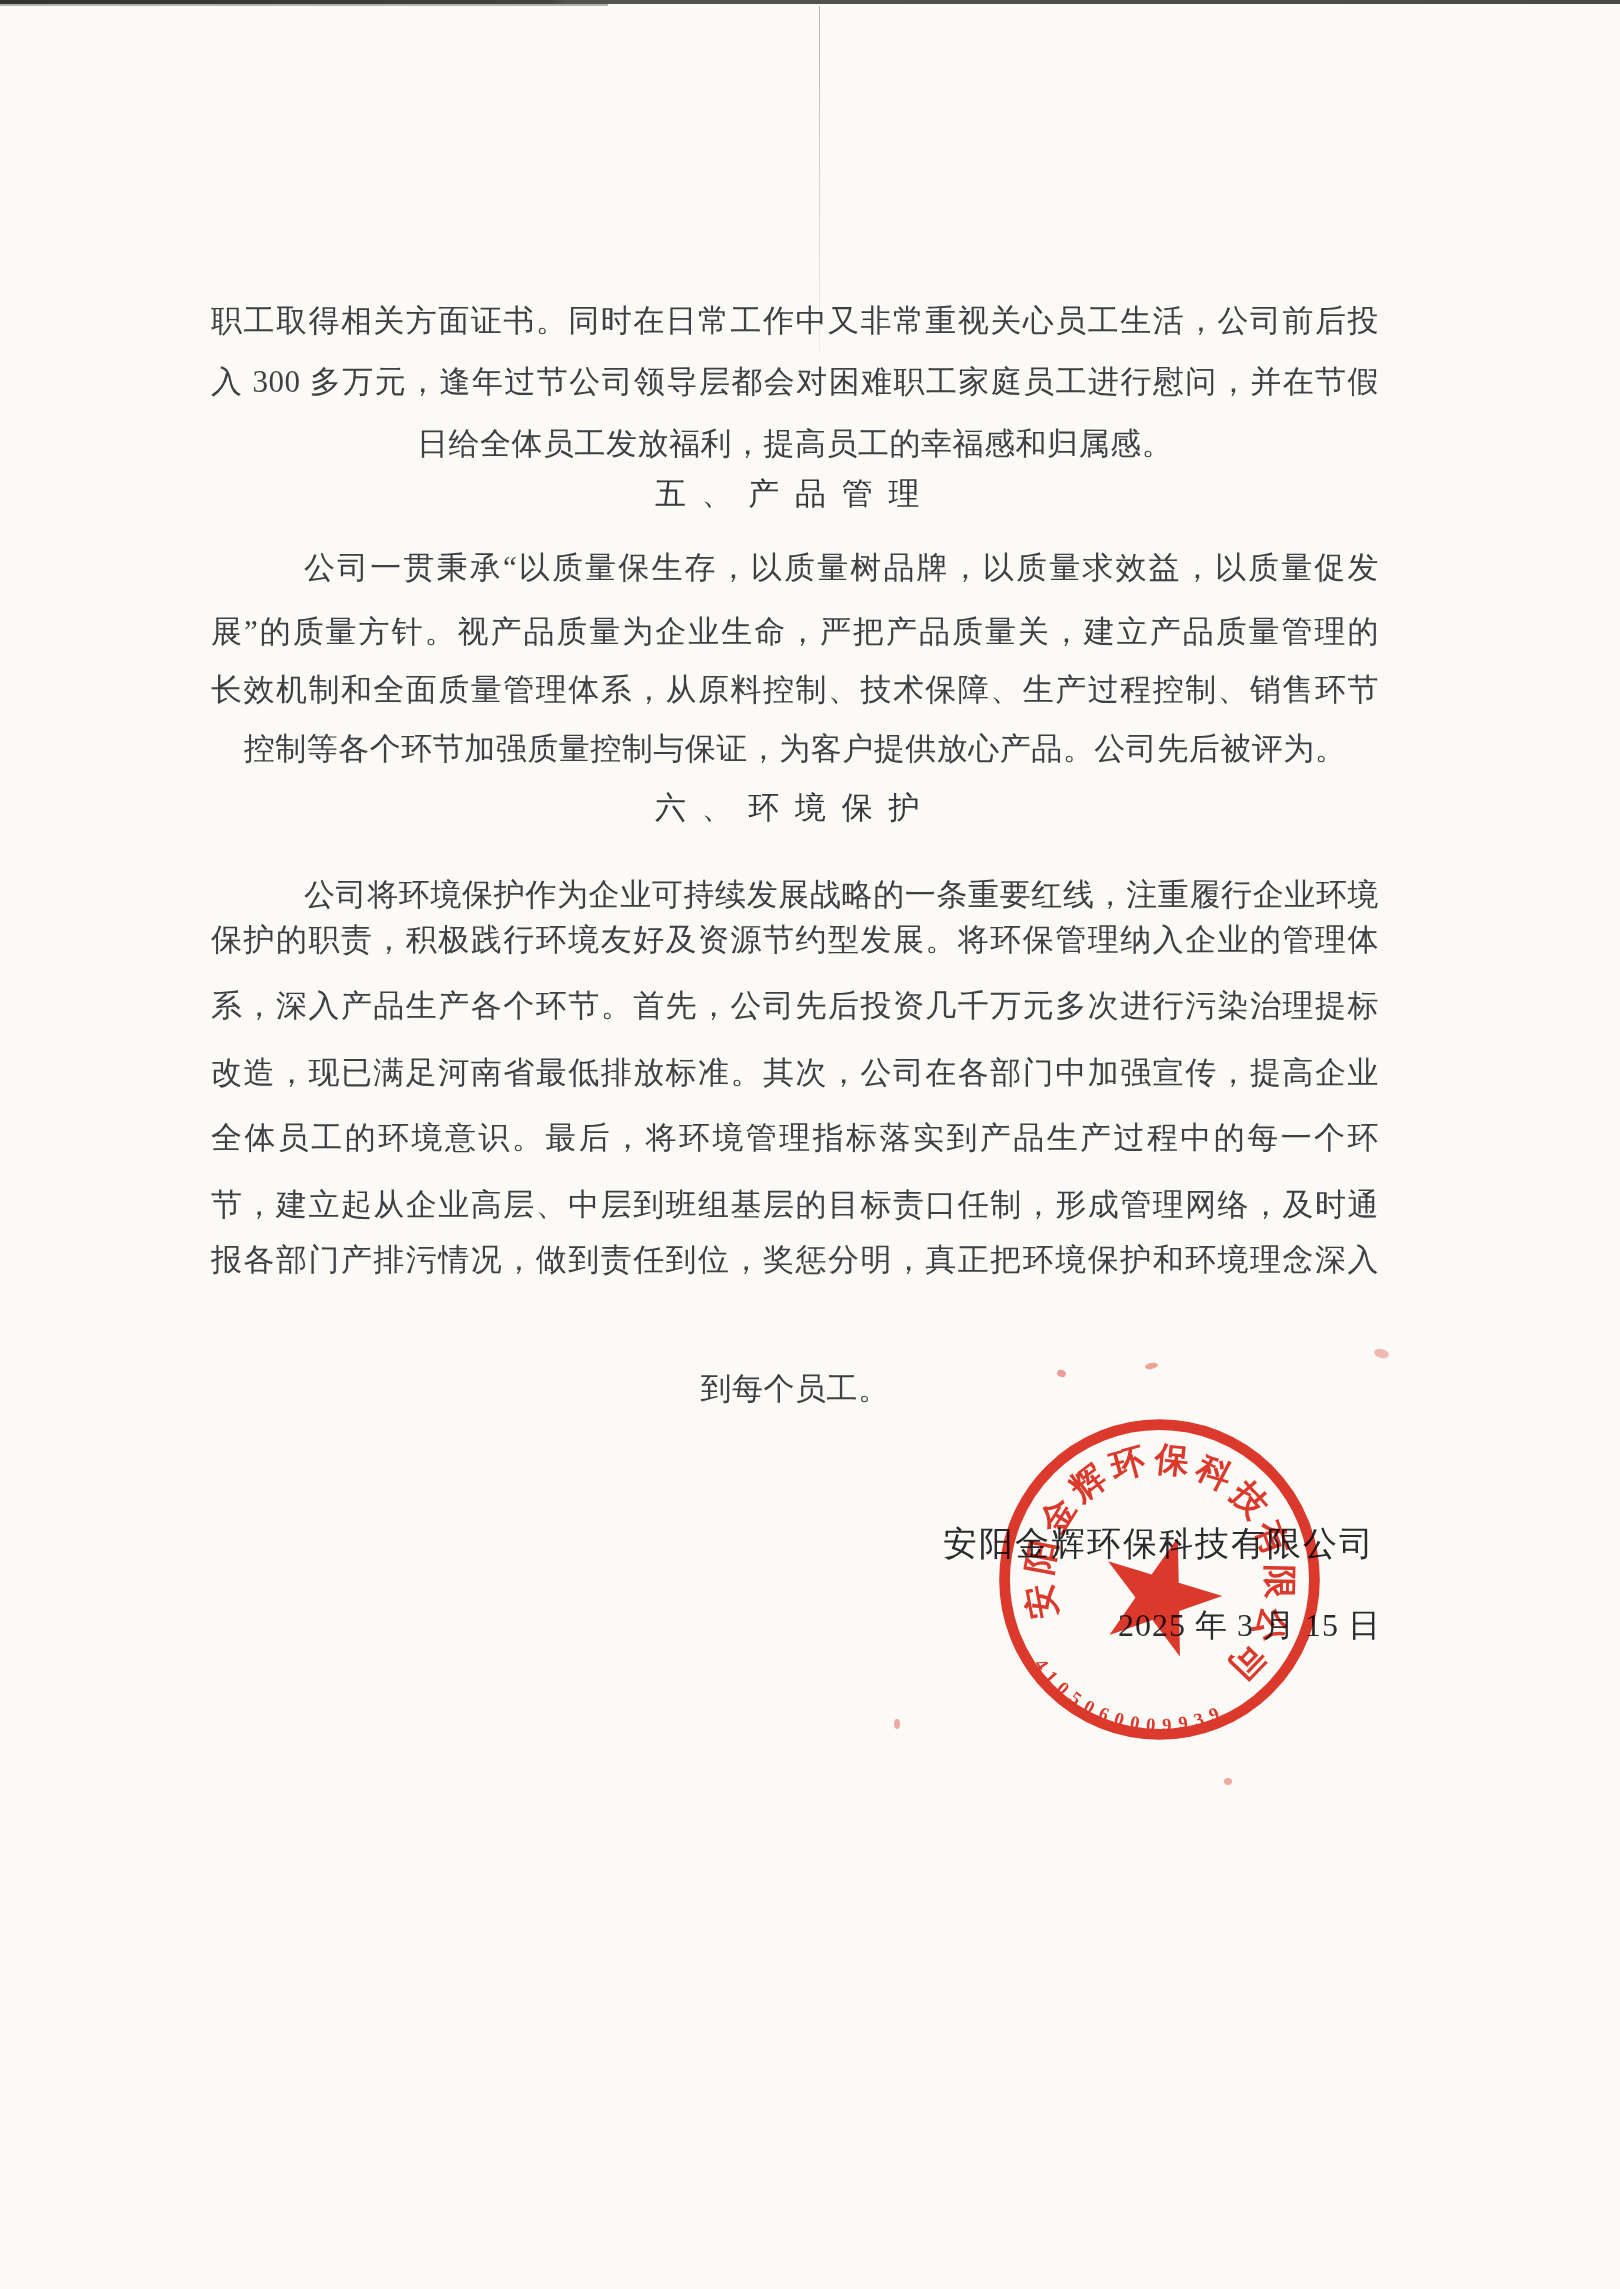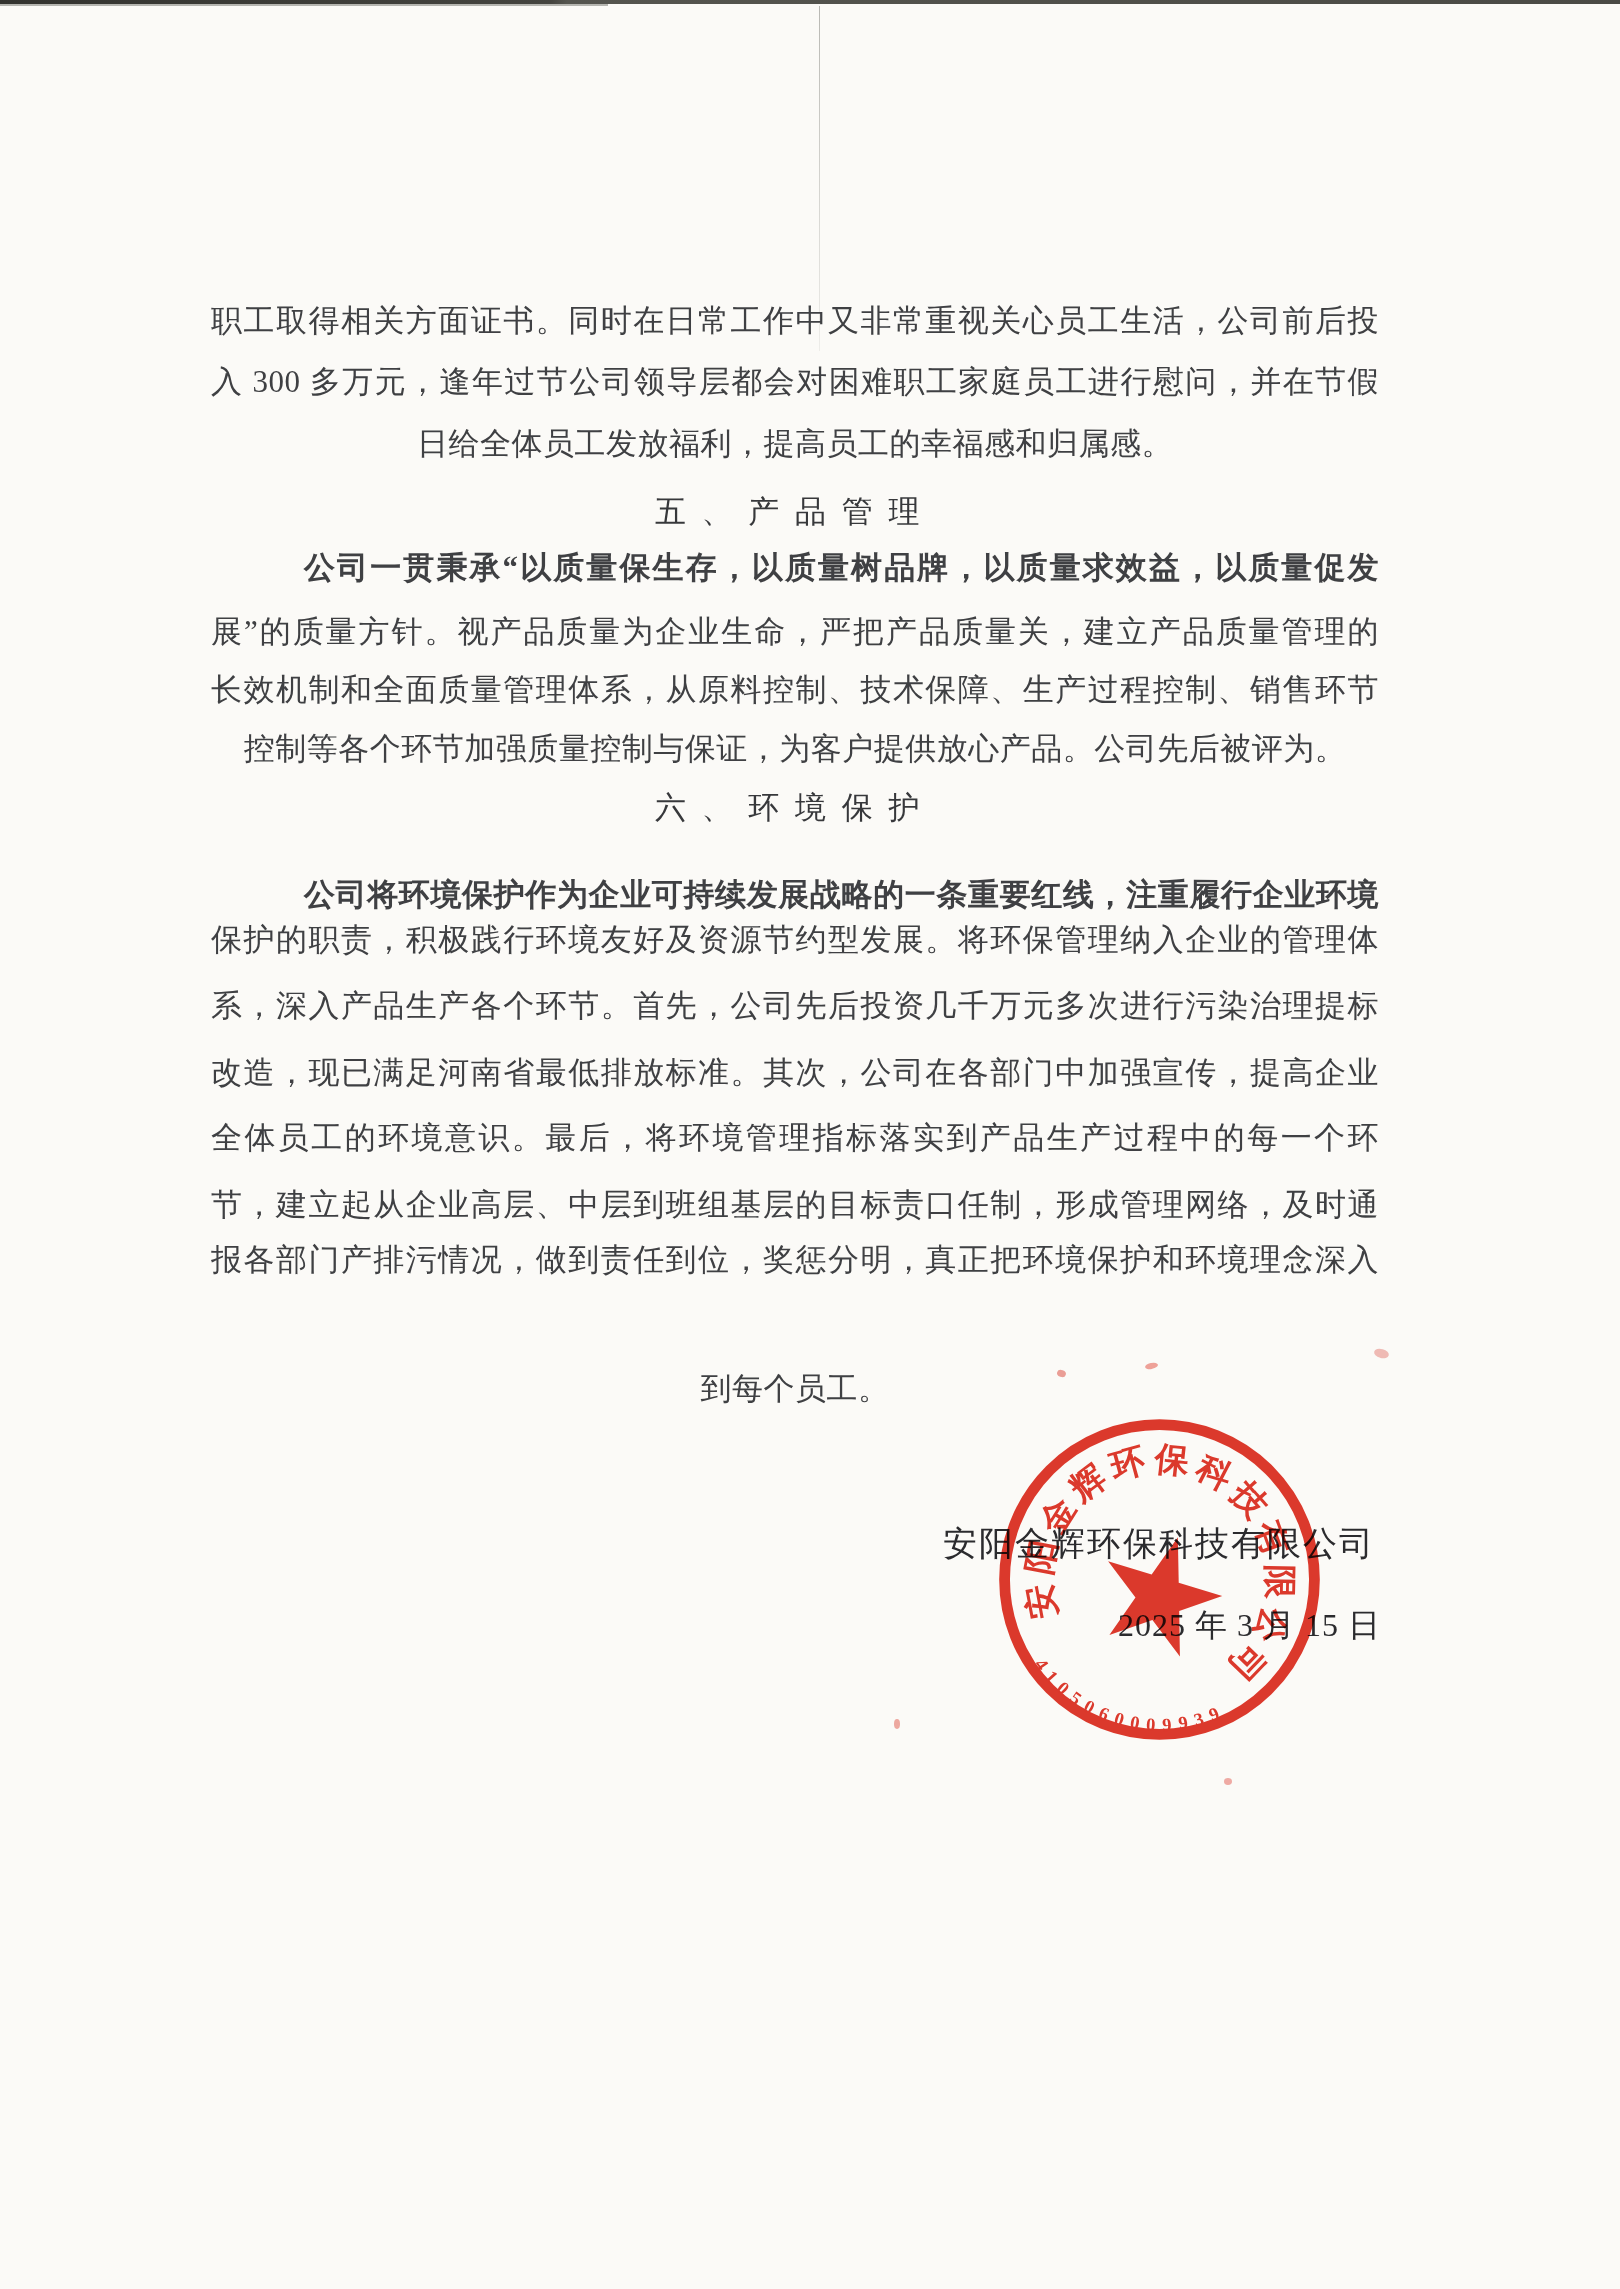--- a/index.html
+++ b/index.html
@@ -15,21 +15,21 @@
   .top-scan-line2{position:absolute;left:0;top:3.9px;width:608px;height:2px;background:#7c7c76;opacity:.55;}
   .vertical-crease{position:absolute;left:819px;top:5.9px;width:1px;height:345px;
     background:linear-gradient(180deg,rgba(140,140,134,.6),rgba(160,160,154,.15));}
   
   .text-line{
     position:absolute;left:211px;width:1168px;
     font-size:31px;line-height:39px;color:#3f4043;
     white-space:nowrap;text-align:center;letter-spacing:0.5px;
   }
   .fill{white-space:normal;text-align:justify;text-align-last:justify;text-justify:inter-ideograph;}
-  .indent{text-indent:93px;font-weight:bold;}
+  .indent{text-indent:93px;}
   .heading{letter-spacing:15.7px;color:#37383b;}
   
   .sig-company{position:absolute;top:1521px;right:245px;font-size:34px;letter-spacing:2px;color:#2b2b2e;}
   .sig-date{position:absolute;top:1604px;right:239px;font-size:32px;letter-spacing:1px;color:#2b2b2e;}
   
   .seal{position:absolute;left:983px;top:1403px;width:353px;height:353px;
     mix-blend-mode:multiply;opacity:.93;}
   .seal text{font-family:"Liberation Serif","DejaVu Serif",serif;}
   
   .speck{position:absolute;border-radius:50%;}
@@ -44,21 +44,21 @@
 
 <div class="page">
 
   <div class="top-scan-line"></div>
   <div class="top-scan-line2"></div>
   <div class="vertical-crease"></div>
 
   <div class="text-line fill" style="top:301px">职工取得相关方面证书。同时在日常工作中又非常重视关心员工生活，公司前后投</div>
   <div class="text-line fill" style="top:362px">入 300 多万元，逢年过节公司领导层都会对困难职工家庭员工进行慰问，并在节假</div>
   <div class="text-line" style="top:424px">日给全体员工发放福利，提高员工的幸福感和归属感。</div>
-  <div class="text-line heading" style="top:492px">五、产品管理</div>
+  <div class="text-line heading" style="top:474px">五、产品管理</div>
   <div class="text-line fill indent" style="top:548px">公司一贯秉承“以质量保生存，以质量树品牌，以质量求效益，以质量促发</div>
   <div class="text-line fill" style="top:612px">展”的质量方针。视产品质量为企业生命，严把产品质量关，建立产品质量管理的</div>
   <div class="text-line fill" style="top:670px">长效机制和全面质量管理体系，从原料控制、技术保障、生产过程控制、销售环节</div>
   <div class="text-line" style="top:729px">控制等各个环节加强质量控制与保证，为客户提供放心产品。公司先后被评为。</div>
   <div class="text-line heading" style="top:788px">六、环境保护</div>
   <div class="text-line fill indent" style="top:875px">公司将环境保护作为企业可持续发展战略的一条重要红线，注重履行企业环境</div>
   <div class="text-line fill" style="top:920px">保护的职责，积极践行环境友好及资源节约型发展。将环保管理纳入企业的管理体</div>
   <div class="text-line fill" style="top:986px">系，深入产品生产各个环节。首先，公司先后投资几千万元多次进行污染治理提标</div>
   <div class="text-line fill" style="top:1053px">改造，现已满足河南省最低排放标准。其次，公司在各部门中加强宣传，提高企业</div>
   <div class="text-line fill" style="top:1118px">全体员工的环境意识。最后，将环境管理指标落实到产品生产过程中的每一个环</div>

